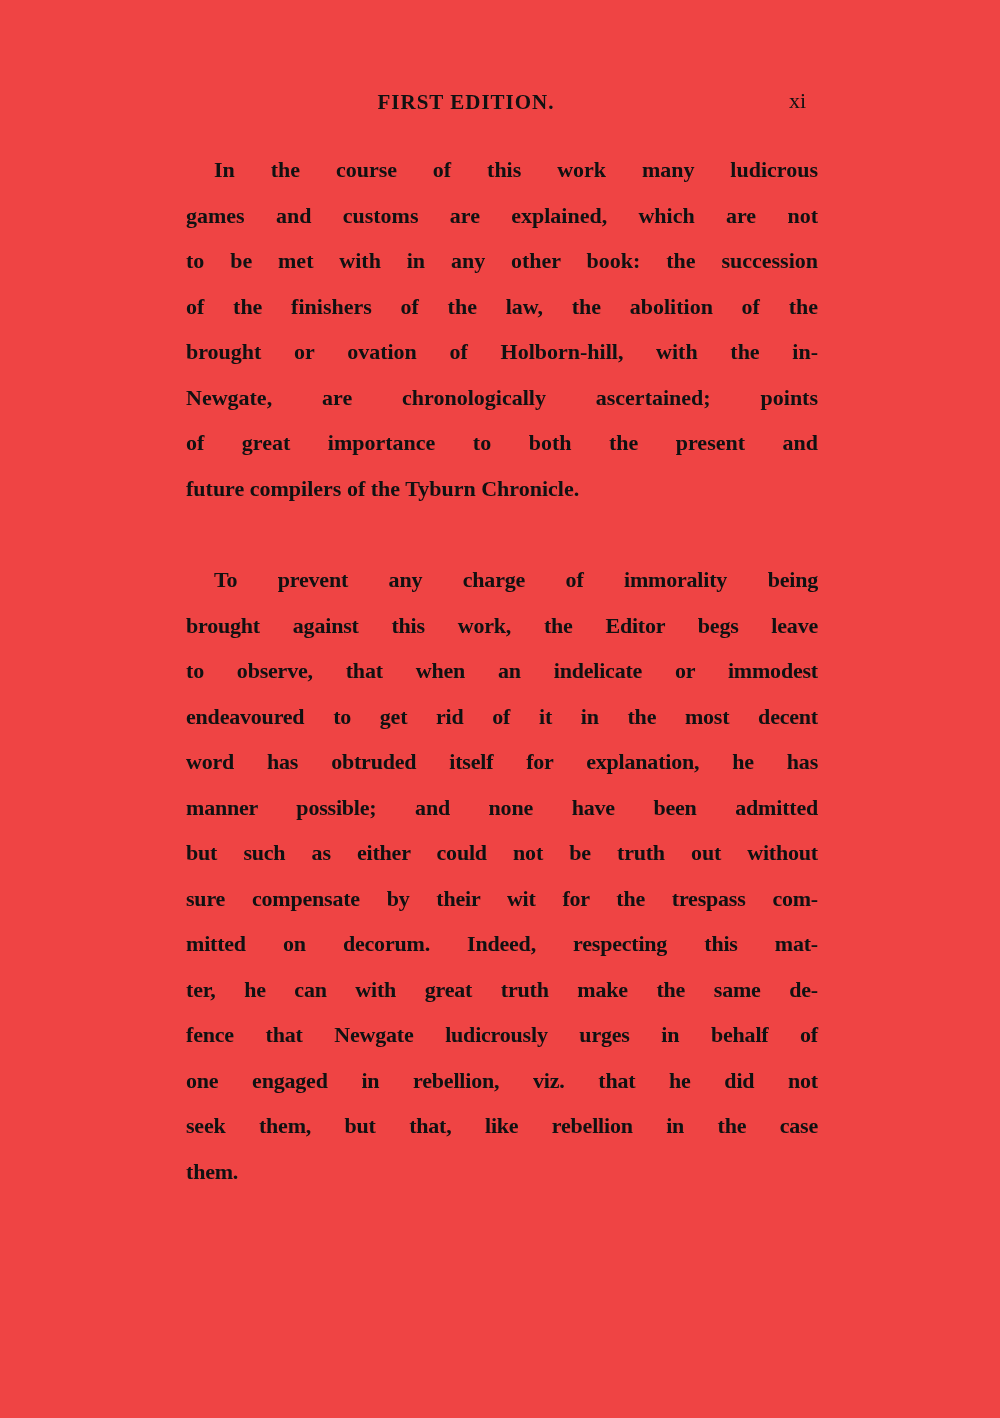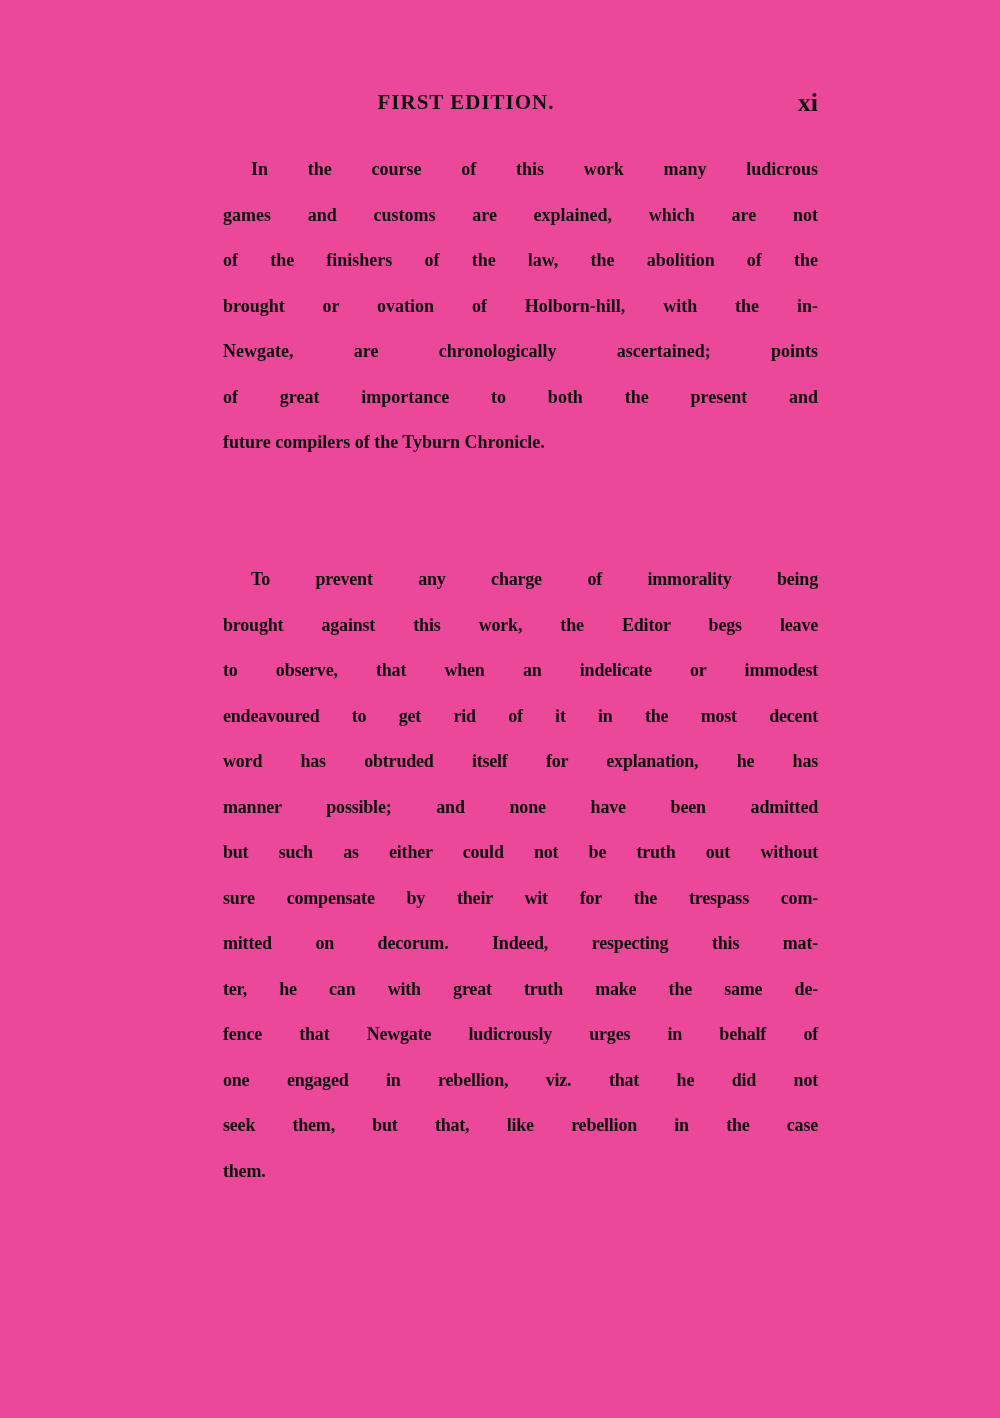--- a/index.html
+++ b/index.html
@@ -12,62 +12,61 @@
     height: 1418px;
     position: relative;
     overflow: hidden;
     font-family: "Liberation Serif", "DejaVu Serif", serif;
     color: #111111;
   }
   .page {
     position: absolute;
     left: 0; top: 0;
     width: 1000px; height: 1418px;
-    background: #ec4899;
+    background: #ef4444;
   }
   .running-head {
     position: absolute;
     top: 88px;
     left: 186px;
     width: 632px;
     height: 36px;
   }
   .running-title {
     position: absolute;
     left: 0;
     width: 560px;
     text-align: center;
     font-weight: bold;
     font-size: 21px;
     letter-spacing: 1px;
     top: 2px;
   }
   .page-number {
     position: absolute;
-    right: 0;
+    right: 12px;
     top: 0px;
-    font-weight: bold;
-    font-size: 26px;
+    font-weight: normal;
+    font-size: 22px;
   }
   .text-block {
     position: absolute;
     left: 186px;
     width: 632px;
   }
   .line {
     display: block;
     height: 45.5px;
     line-height: 45.5px;
-    font-size: 18px;
+    font-size: 22px;
     font-weight: bold;
     white-space: nowrap;
     text-align: justify;
     text-align-last: justify;
     overflow: visible;
-    margin-left: 37px;
   }
   .line.last {
     text-align-last: left;
   }
   .line.indent {
     padding-left: 28px;
   }
   .para1 { top: 147px; }
   .para2 { top: 557px; }
   .para1 .line { font-weight: bold; }
@@ -79,20 +78,21 @@
 <div class="page">
 
   <div class="running-head">
     <span class="running-title">FIRST EDITION.</span>
     <span class="page-number">xi</span>
   </div>
 
   <div class="text-block para1">
     <span class="line indent">In the course of this work many ludicrous</span>
     <span class="line">games and customs are explained, which are not</span>
+    <span class="line">to be met with in any other book: the succession</span>
     <span class="line">of the finishers of the law, the abolition of the</span>
     <span class="line">brought or ovation of Holborn-hill, with the in-</span>
     <span class="line">Newgate, are chronologically ascertained; points</span>
     <span class="line">of great importance to both the present and</span>
     <span class="line last">future compilers of the Tyburn Chronicle.</span>
   </div>
 
   <div class="text-block para2">
     <span class="line indent">To prevent any charge of immorality being</span>
     <span class="line">brought against this work, the Editor begs leave</span>

